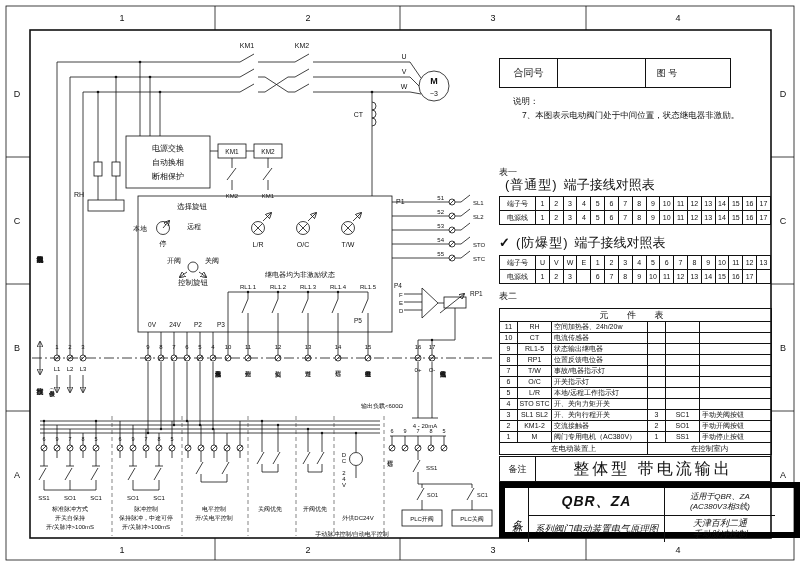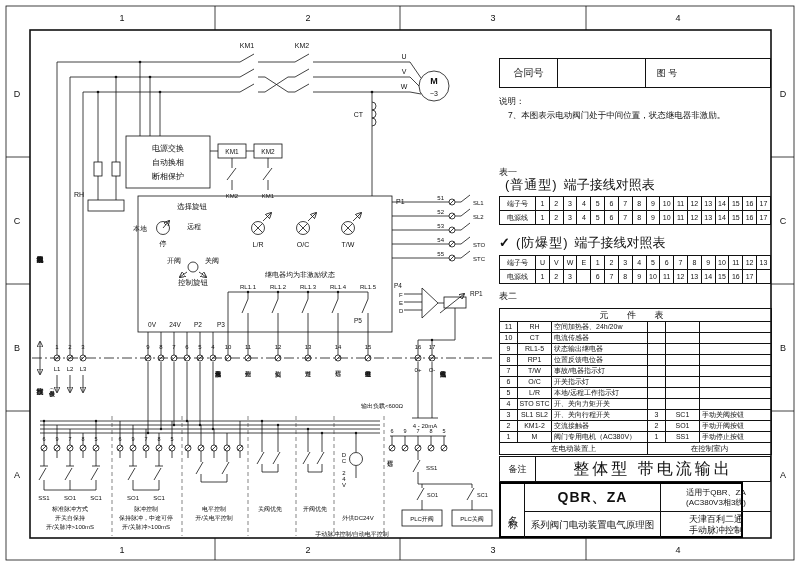--- a/index.html
+++ b/index.html
@@ -13,42 +13,42 @@
   .f75{font-size:7.5px}.f8{font-size:8px}.f9{font-size:9px}
   .mid{text-anchor:middle}.end{text-anchor:end}.bold{font-weight:bold}
   .vert{writing-mode:vertical-rl;text-orientation:upright;}
   .thick{stroke-width:1.6}
   .dash{stroke-dasharray:10 3 2 3}
   .dash2{stroke-dasharray:4 3;stroke-width:0.6;stroke:#333}
 
   .rc{position:absolute;left:497px;top:30px;width:274px;height:508px;font-family:"Liberation Sans",sans-serif;}
   .rc *{box-sizing:border-box;}
   .abs{position:absolute;}
-  .contract{top:28px;left:2px;width:272px;height:30px;display:flex;border:1px solid #111;}
+  .contract{top:28px;left:2px;width:232px;height:30px;display:flex;border:1px solid #111;}
   .contract .c{border-right:1px solid #111;display:flex;align-items:center;justify-content:center;font-size:10px;}
   .contract .c:last-child{border-right:none;}
-  .notes{top:64px;left:2px;width:270px;font-size:8.5px;line-height:1.7;}
+  .notes{top:64px;left:16px;width:270px;font-size:8.5px;line-height:1.7;}
   .notes .nl{padding-left:9px;}
   .tagline{font-size:9px;}
   .thead{display:flex;align-items:baseline;gap:6px;}
   .thead .big{font-size:13px;letter-spacing:1px;}
   .thead .small{font-size:13px;}
   .thead .chk{font-size:13px;font-weight:bold;}
   table.tt{border-collapse:collapse;table-layout:fixed;width:272px;}
   table.tt td{border:1px solid #111;font-size:7px;text-align:center;height:14px;padding:0;overflow:hidden;white-space:nowrap;}
   table.comp{border-collapse:collapse;table-layout:fixed;width:272px;}
   table.comp td{border:1px solid #111;font-size:7px;height:11px;line-height:10px;padding:0;text-align:center;overflow:hidden;white-space:nowrap;}
   table.comp thead td{font-size:9px;height:13px;letter-spacing:8px;}
   table.comp tbody td:nth-child(3),table.comp tbody td:nth-child(6){text-align:left;padding-left:2px;}
   table.comp tfoot td{height:12px;font-size:7.5px;}
   .remark{top:426px;left:2px;width:272px;height:26px;display:flex;border:1px solid #111;}
   .remark .lab{width:36px;border-right:1px solid #111;display:flex;align-items:center;justify-content:center;font-size:9px;}
   .remark .val{flex:1;display:flex;align-items:center;justify-content:center;font-size:16px;letter-spacing:3px;}
-  .tb{top:452px;left:2px;width:244px;height:56px;border:2px solid #000000;display:grid;
-      grid-template-columns:24px 136px 110px;grid-template-rows:28px 26px;}
+  .tb{top:452px;left:2px;width:301px;height:56px;border:6px solid #000000;display:grid;
+      grid-template-columns:24px 136px 110px;grid-template-rows:28px 26px;font-style:italic;}
   .tb>div{display:flex;align-items:center;justify-content:center;}
   .tb-name{grid-row:1/3;grid-column:1;border-right:1px solid #111;font-size:10px;
            writing-mode:vertical-rl;text-orientation:upright;letter-spacing:4px;}
   .tb-model{grid-row:1;grid-column:2;border-right:1px solid #111;border-bottom:1px solid #111;
             font-size:14px;font-weight:bold;letter-spacing:1px;}
   .tb-series{grid-row:2;grid-column:2;border-right:1px solid #111;font-size:9.5px;}
   .tb-apply{grid-row:1;grid-column:3;border-bottom:1px solid #111;flex-direction:column;font-size:8px;line-height:1.25;}
   .tb-co{grid-row:2;grid-column:3;flex-direction:column;font-size:9px;line-height:1.25;}
 </style>
 </head>

